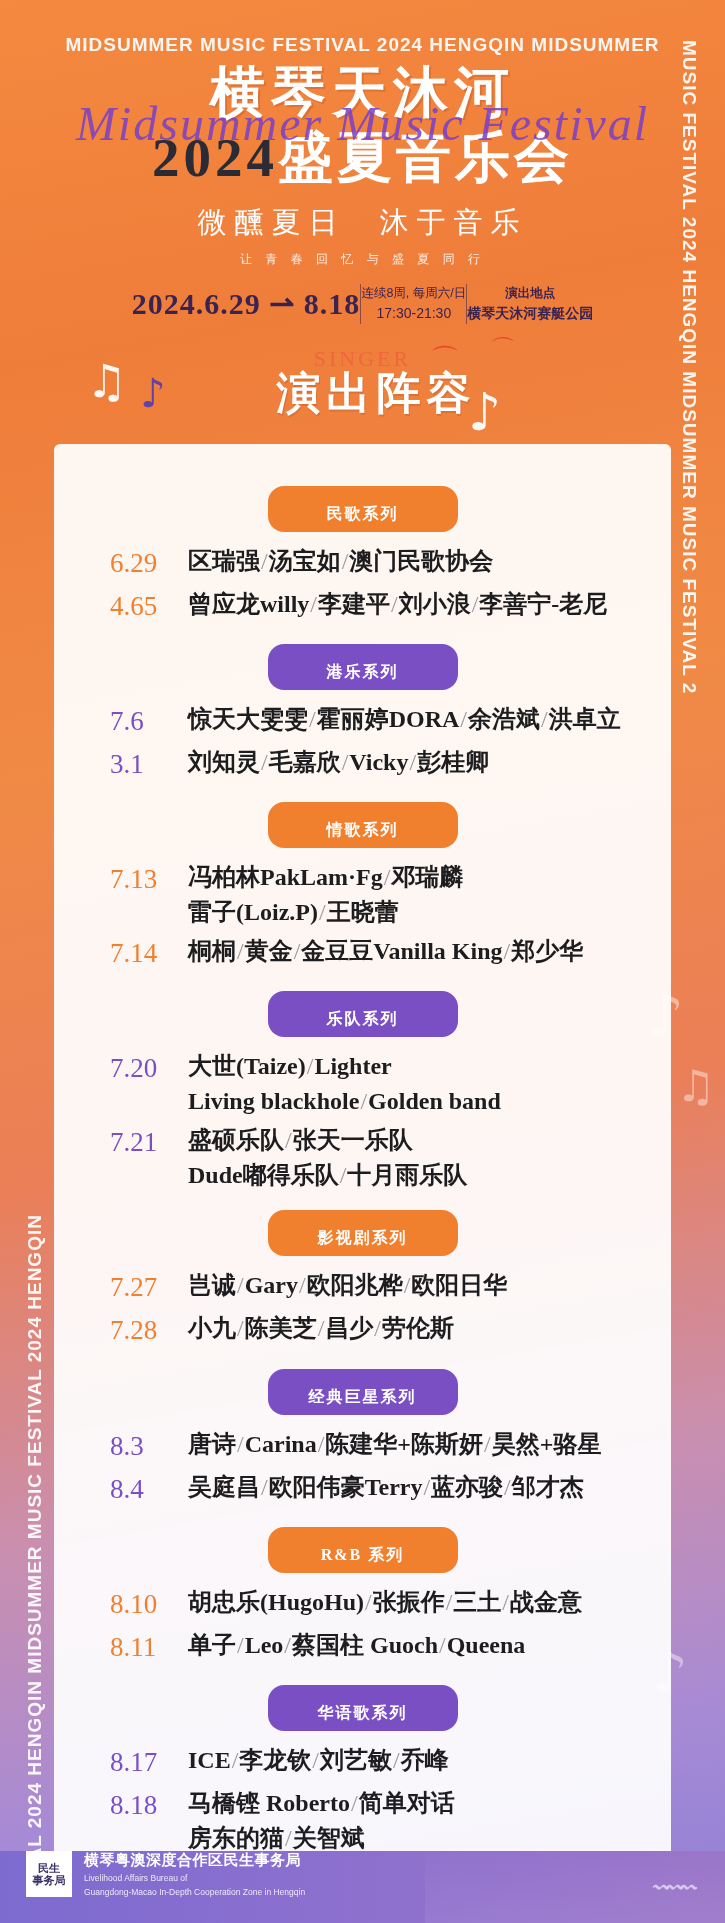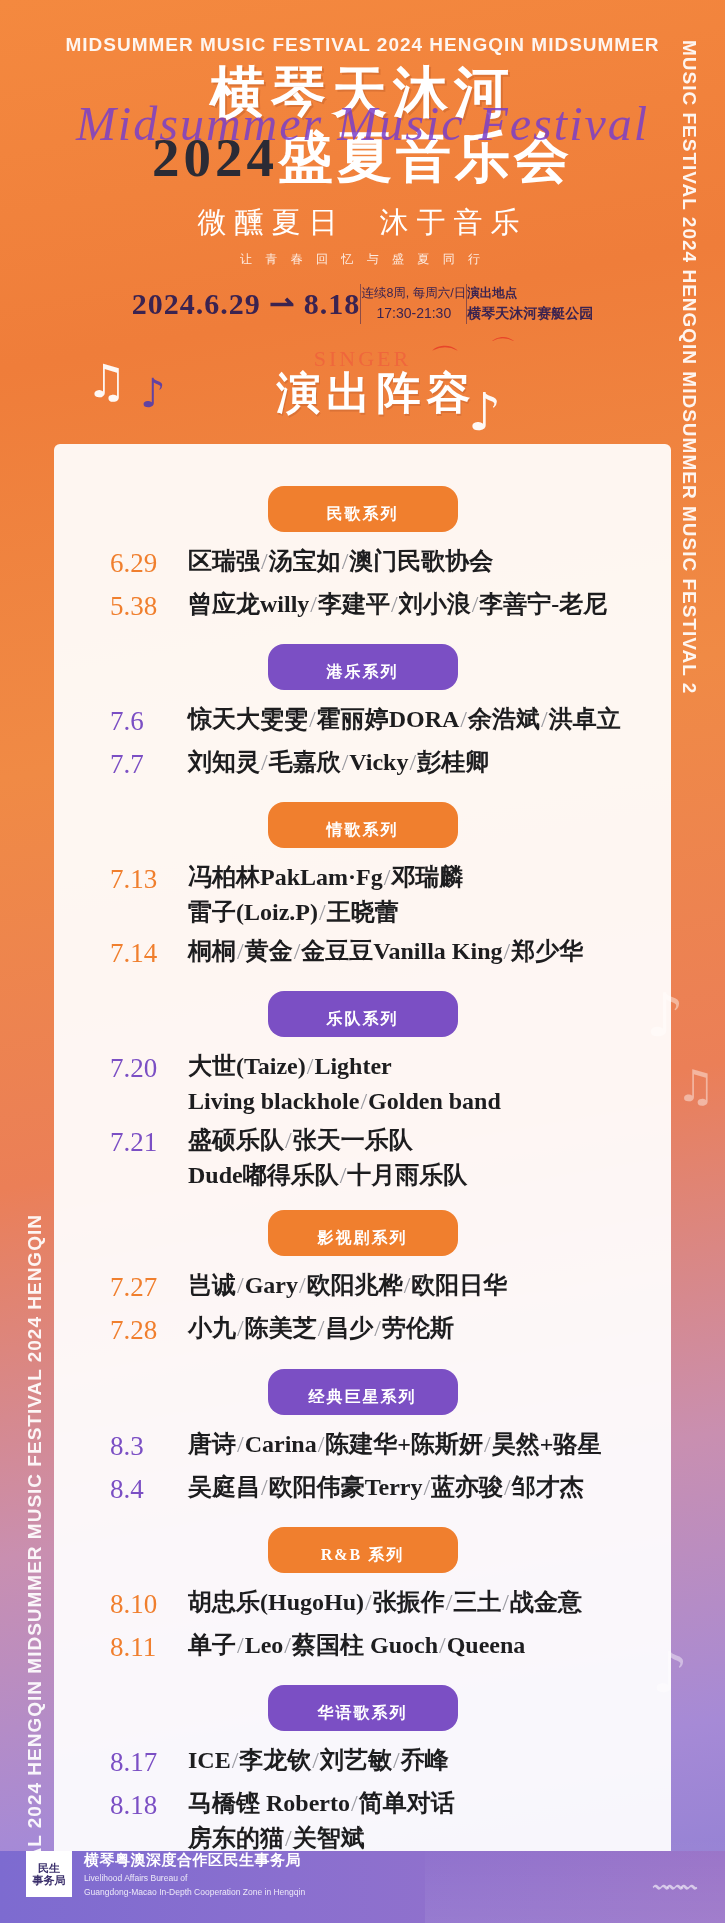--- a/index.html
+++ b/index.html
@@ -124,21 +124,21 @@
   }
   .divline { width: 1px; height: 40px; background: rgba(60,35,80,.55); }
   .dateinfo {
     text-align: center;
     font-size: 12.5px;
     line-height: 1.5;
     color: #3b2350;
     font-weight: 400;
   }
   .dateinfo .big { font-size: 14px; }
-  .venue { text-align: left; font-size: 12.5px; line-height: 1.5; color: #3b2350; font-weight: 700;}
+  .venue { text-align: center; font-size: 12.5px; line-height: 1.5; color: #3b2350; font-weight: 700;}
   .venue .big { font-size: 14px; }
 
   .lineup-title-wrap {
     position: relative;
     margin-top: 22px;
     height: 80px;
   }
   .singer-ghost {
     position: absolute;
     top: 0px; left: 0; width: 100%;
@@ -332,36 +332,36 @@
   <div class="card" id="card">
       <div class="section">
         <div class="cat orange">民歌系列</div>
         <div class="row">
           <div class="date ">6.29</div>
           <div class="names">
             <span class="line2">区瑞强<span class="sep">/</span>汤宝如<span class="sep">/</span>澳门民歌协会</span>
           </div>
         </div>
         <div class="row">
-          <div class="date ">5.38</div>
+          <div class="date ">4.65</div>
           <div class="names">
             <span class="line2">曾应龙willy<span class="sep">/</span>李建平<span class="sep">/</span>刘小浪<span class="sep">/</span>李善宁-老尼</span>
           </div>
         </div>
       </div>
       <div class="section">
         <div class="cat purple">港乐系列</div>
         <div class="row">
           <div class="date purple">7.6</div>
           <div class="names">
             <span class="line2">惊天大雯雯<span class="sep">/</span>霍丽婷DORA<span class="sep">/</span>余浩斌<span class="sep">/</span>洪卓立</span>
           </div>
         </div>
         <div class="row">
-          <div class="date purple">7.7</div>
+          <div class="date purple">3.1</div>
           <div class="names">
             <span class="line2">刘知灵<span class="sep">/</span>毛嘉欣<span class="sep">/</span>Vicky<span class="sep">/</span>彭桂卿</span>
           </div>
         </div>
       </div>
       <div class="section">
         <div class="cat orange">情歌系列</div>
         <div class="row">
           <div class="date ">7.13</div>
           <div class="names">

